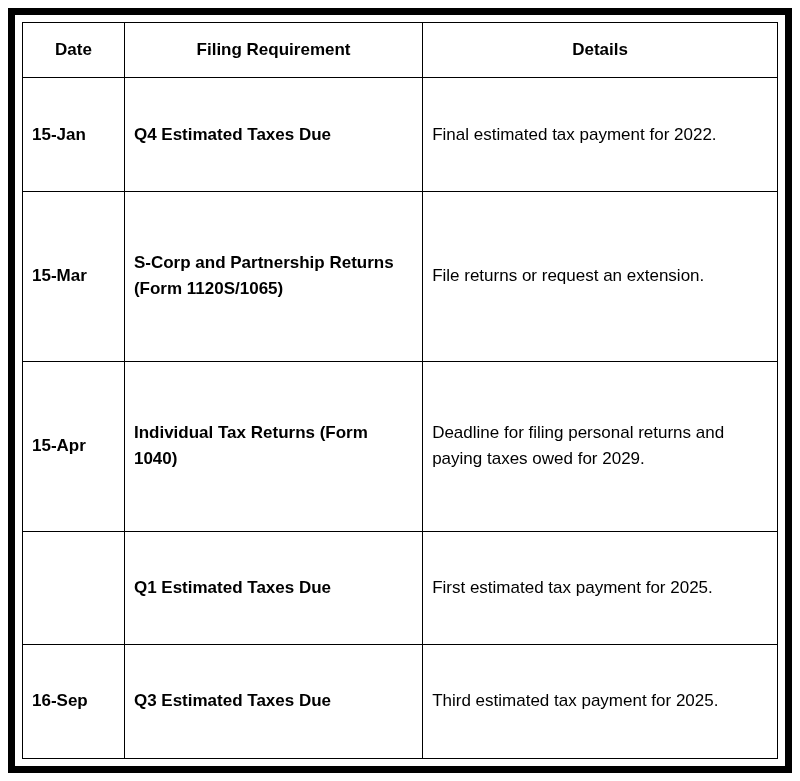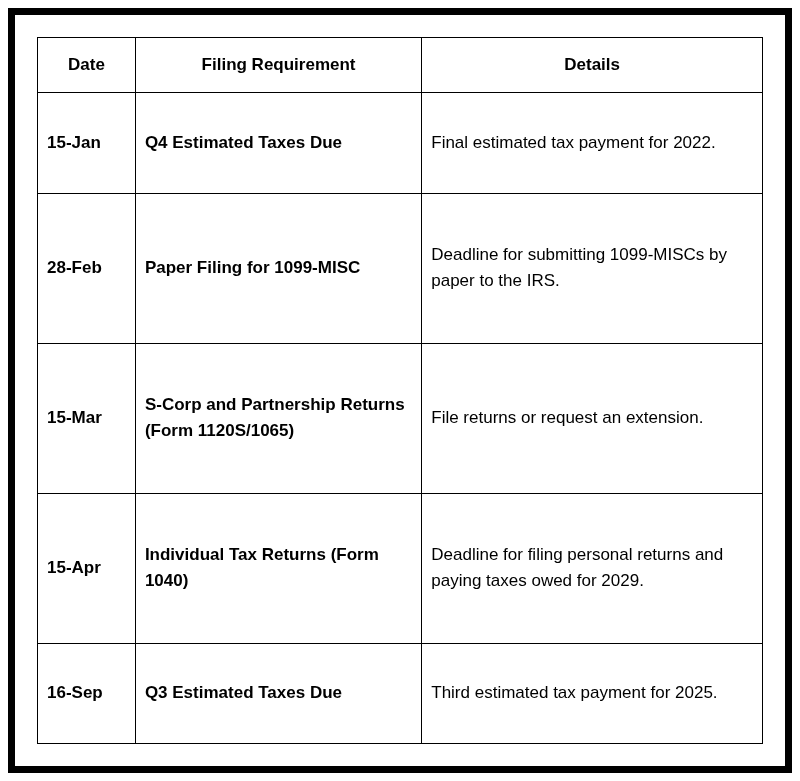--- a/index.html
+++ b/index.html
@@ -14,21 +14,21 @@
     height: 781px;
     box-sizing: border-box;
     padding: 8px;
     background: #ffffff;
   }
   .frame {
     box-sizing: border-box;
     width: 100%;
     height: 100%;
     border: 7px solid #000000;
-    padding: 22px;
+    padding: 7px;
     background: #ffffff;
   }
   table.tax-table {
     width: 100%;
     height: 100%;
     border-collapse: collapse;
     table-layout: fixed;
     background: #ffffff;
   }
   table.tax-table th,
@@ -78,33 +78,33 @@
           <th>Details</th>
         </tr>
       </thead>
       <tbody>
         <tr>
           <td class="date-cell">15-Jan</td>
           <td class="req-cell">Q4 Estimated Taxes Due</td>
           <td class="details-cell">Final estimated tax payment for 2022.</td>
         </tr>
         <tr>
-          <td class="date-cell">28-Feb</td>
-          <td class="req-cell">Paper Filing for 1099-MISC</td>
-          <td class="details-cell">Deadline for submitting 1099-MISCs by paper to the IRS.</td>
-        </tr>
-        <tr>
           <td class="date-cell">15-Mar</td>
           <td class="req-cell">S-Corp and Partnership Returns (Form 1120S/1065)</td>
           <td class="details-cell">File returns or request an extension.</td>
         </tr>
         <tr>
           <td class="date-cell">15-Apr</td>
           <td class="req-cell">Individual Tax Returns (Form 1040)</td>
           <td class="details-cell">Deadline for filing personal returns and paying taxes owed for 2029.</td>
+        </tr>
+        <tr>
+          <td class="date-cell"></td>
+          <td class="req-cell">Q1 Estimated Taxes Due</td>
+          <td class="details-cell">First estimated tax payment for 2025.</td>
         </tr>
         <tr>
           <td class="date-cell">16-Sep</td>
           <td class="req-cell">Q3 Estimated Taxes Due</td>
           <td class="details-cell">Third estimated tax payment for 2025.</td>
         </tr>
       </tbody>
     </table>
   </div>
 </div>

